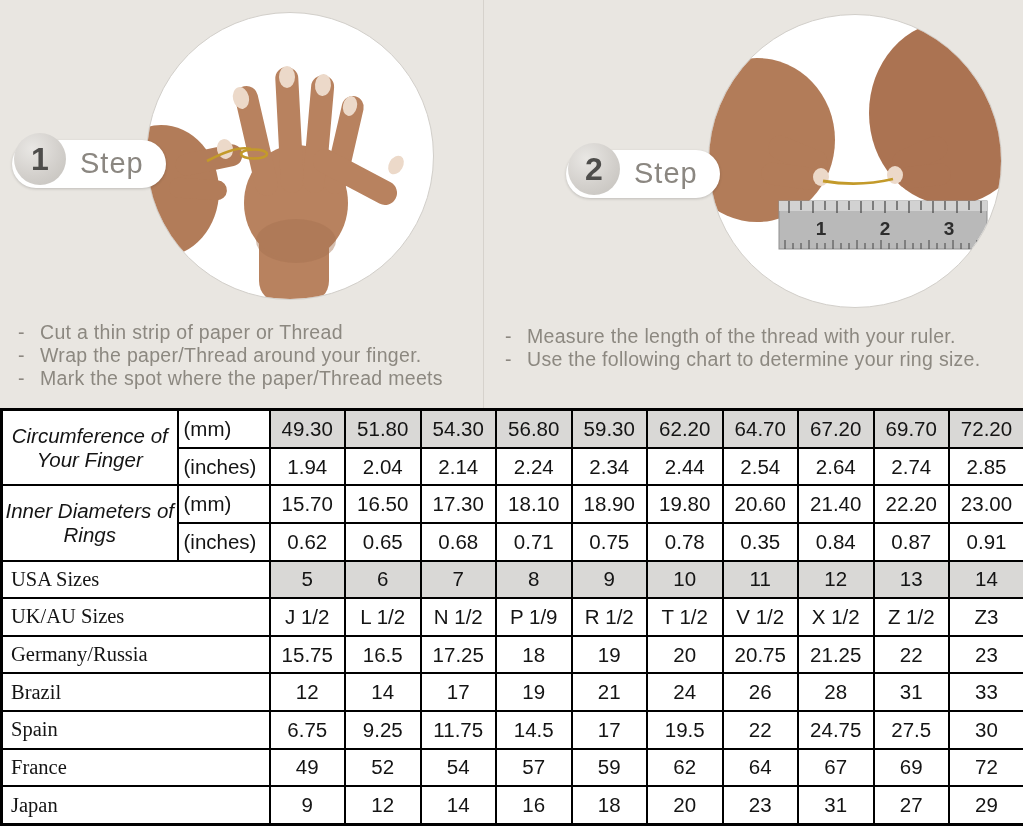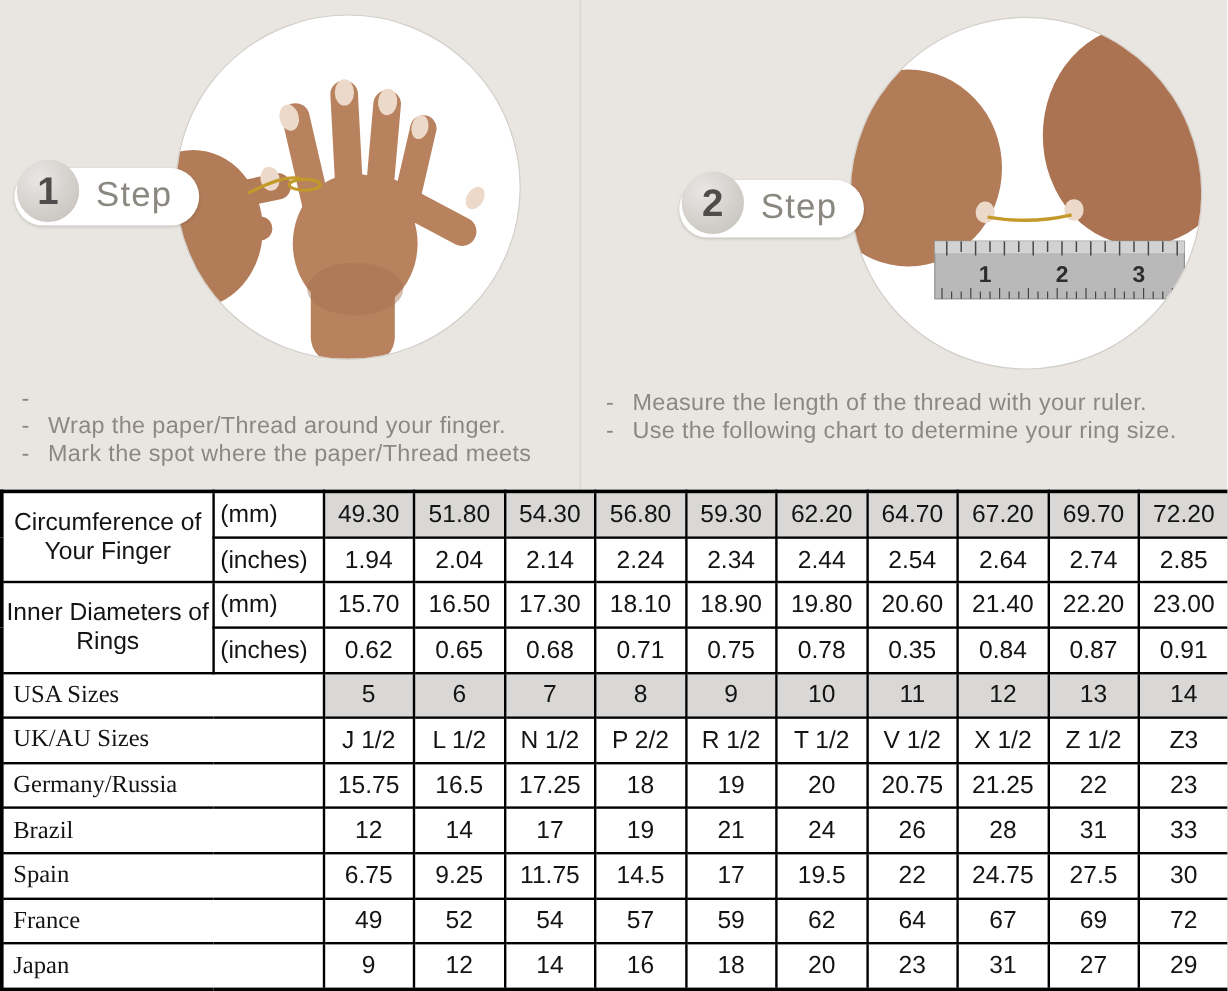--- a/index.html
+++ b/index.html
@@ -44,21 +44,21 @@
   table.size-chart{
     position:absolute;left:0;top:408px;width:1023px;height:418px;
     border-collapse:collapse;table-layout:fixed;background:#fff;
     border:3px solid #000;
   }
   table.size-chart td{
     border:2px solid #000;font-size:20.5px;color:#141414;
     text-align:center;vertical-align:middle;padding:0 2px;overflow:hidden;
   }
   table.size-chart td.lbl{text-align:left;padding-left:8px;font-family:Liberation Serif, serif;}
-  table.size-chart td.lbl-c{text-align:center;line-height:1.15;}
+  table.size-chart td.lbl-c{text-align:center;line-height:1.15;font-style:italic;}
   table.size-chart td.sub{text-align:left;padding-left:5px;margin-left:16px;}
   table.size-chart td.hl{background:#d9d8d6;}
 </style>
 </head>
 <body>
 
 <div class="canvas">
 
   <div class="top">
     <div class="divider"></div>
@@ -186,20 +186,21 @@
     </div>
 
     <div class="step-badge badge-2">
       <span class="num">2</span>
       <span class="word">Step</span>
     </div>
 
     <ul class="instructions left">
       <li>
         <span class="dash">-</span>
+        <span>Cut a thin strip of paper or Thread</span>
       </li>
       <li>
         <span class="dash">-</span>
         <span>Wrap the paper/Thread around your finger.</span>
       </li>
       <li>
         <span class="dash">-</span>
         <span>Mark the spot where the paper/Thread meets</span>
       </li>
     </ul>
@@ -297,21 +298,21 @@
           <td class="hl">11</td>
           <td class="hl">12</td>
           <td class="hl">13</td>
           <td class="hl">14</td>
         </tr>
         <tr>
           <td colspan="2" class="lbl">UK/AU Sizes</td>
           <td>J 1/2</td>
           <td>L 1/2</td>
           <td>N 1/2</td>
-          <td>P 2/2</td>
+          <td>P 1/9</td>
           <td>R 1/2</td>
           <td>T 1/2</td>
           <td>V 1/2</td>
           <td>X 1/2</td>
           <td>Z 1/2</td>
           <td>Z3</td>
         </tr>
         <tr>
           <td colspan="2" class="lbl">Germany/Russia</td>
           <td>15.75</td>

